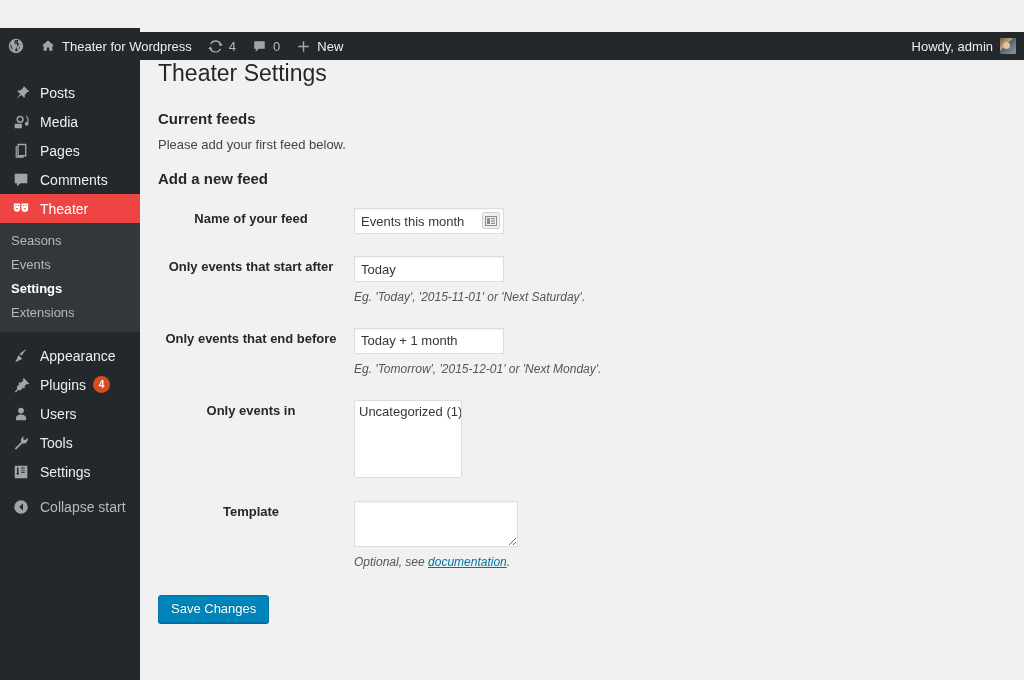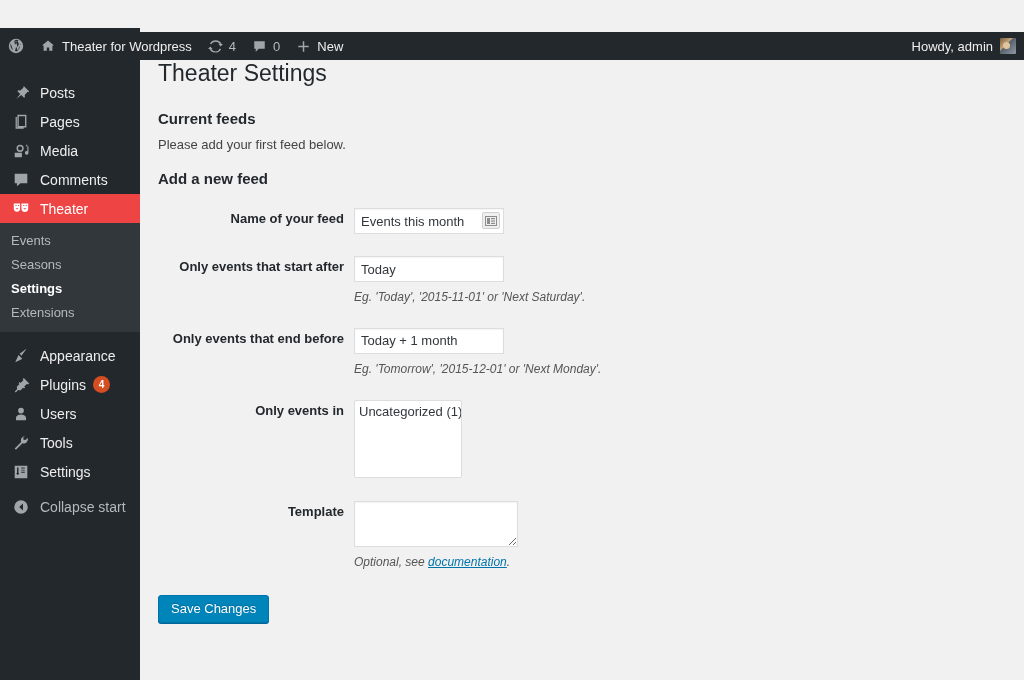--- a/index.html
+++ b/index.html
@@ -139,21 +139,21 @@
     margin: 18px 0 10px 0;
   }
   p.section-note {
     font-size: 13px; color: #444; margin: 0 0 6px 0;
   }
 
   
   table.form-table { border-collapse: collapse; margin-top: 6px; width: 700px; }
   table.form-table th {
     width: 196px;
-    text-align: right;
+    text-align: center;
     vertical-align: top;
     padding: 14px 10px 14px 0;
     font-size: 13px; font-weight: bold; color: #23282d;
     line-height: 1.3;
   }
   table.form-table td {
     vertical-align: top;
     padding: 11px 10px 11px 0;
   }
   .text-input {
@@ -287,56 +287,56 @@
         <svg width="18" height="18" viewBox="0 0 20 20">
             <path d="M13.3 2.4l-1 1 .6.6-3.6 3.3-2.3-.3-1 1 3.1 3.1-4.3 5.5 5.5-4.3 3.1 3.1 1-1-.3-2.3 3.3-3.6.6.6 1-1z"></path>
           </svg>
       </span>
       <span class="mi-label">Posts</span>
     </a>
 
     <a class="menu-item" href="#">
       <span class="mi-icon">
         <svg width="18" height="18" viewBox="0 0 20 20">
+            <path d="M9 3a4 4 0 1 0 0 8 4 4 0 0 0 0-8zm0 1.6a2.4 2.4 0 1 1 0 4.8 2.4 2.4 0 0 1 0-4.8zM17 3v7.2a2 2 0 1 0 1.3 1.9V5h-2.6V3zM3 12v5h8v-5z"></path>
+          </svg>
+      </span>
+      <span class="mi-label">Media</span>
+    </a>
+
+    <a class="menu-item" href="#">
+      <span class="mi-icon">
+        <svg width="18" height="18" viewBox="0 0 20 20">
             <path d="M6 2v14h10V2zm1.5 1.5h7v11h-7zM4 4.5v13h9V16H5.4V4.5z"></path>
           </svg>
       </span>
       <span class="mi-label">Pages</span>
     </a>
 
     <a class="menu-item" href="#">
       <span class="mi-icon">
         <svg width="18" height="18" viewBox="0 0 20 20">
-            <path d="M9 3a4 4 0 1 0 0 8 4 4 0 0 0 0-8zm0 1.6a2.4 2.4 0 1 1 0 4.8 2.4 2.4 0 0 1 0-4.8zM17 3v7.2a2 2 0 1 0 1.3 1.9V5h-2.6V3zM3 12v5h8v-5z"></path>
-          </svg>
-      </span>
-      <span class="mi-label">Media</span>
-    </a>
-
-    <a class="menu-item" href="#">
-      <span class="mi-icon">
-        <svg width="18" height="18" viewBox="0 0 20 20">
             <path d="M3 3h14v10.5H9.5L5.5 17v-3.5H3z"></path>
           </svg>
       </span>
       <span class="mi-label">Comments</span>
     </a>
 
     <a class="menu-item current" href="#">
       <span class="mi-icon">
         <svg width="18" height="18" viewBox="0 0 20 20">
             <path d="M2 4h7v5.5a3.5 3.5 0 1 1-7 0zm1.8 1.6v1.2h1.3V5.6zm2.8 0v1.2h1.3V5.6zM4 9.2c.4.8 1 1.3 1.6 1.3s1.2-.5 1.6-1.3zM10.5 4h7.5v5.5a3.7 3.7 0 1 1-7.5 0zm1.9 1.6v1.2h1.3V5.6zm2.8 0v1.2h1.3V5.6zm-2.6 3.6c.4.8 1 1.3 1.7 1.3s1.3-.5 1.7-1.3z"></path>
           </svg>
       </span>
       <span class="mi-label">Theater</span>
     </a>
 
     <div class="submenu">
+      <a href="#">Seasons</a>
       <a href="#">Events</a>
-      <a href="#">Seasons</a>
       <a href="#" class="current">Settings</a>
       <a href="#">Extensions</a>
     </div>
 
     <div class="menu-gap"></div>
 
     <a class="menu-item" href="#">
       <span class="mi-icon">
         <svg width="18" height="18" viewBox="0 0 20 20">
             <path d="M15.6 2.3l-7.1 5.3 2 2 5.3-7.1zM7.4 9l-.8 1.4-3 6.5 6.5-3 1.4-.8-2-2z"></path>

